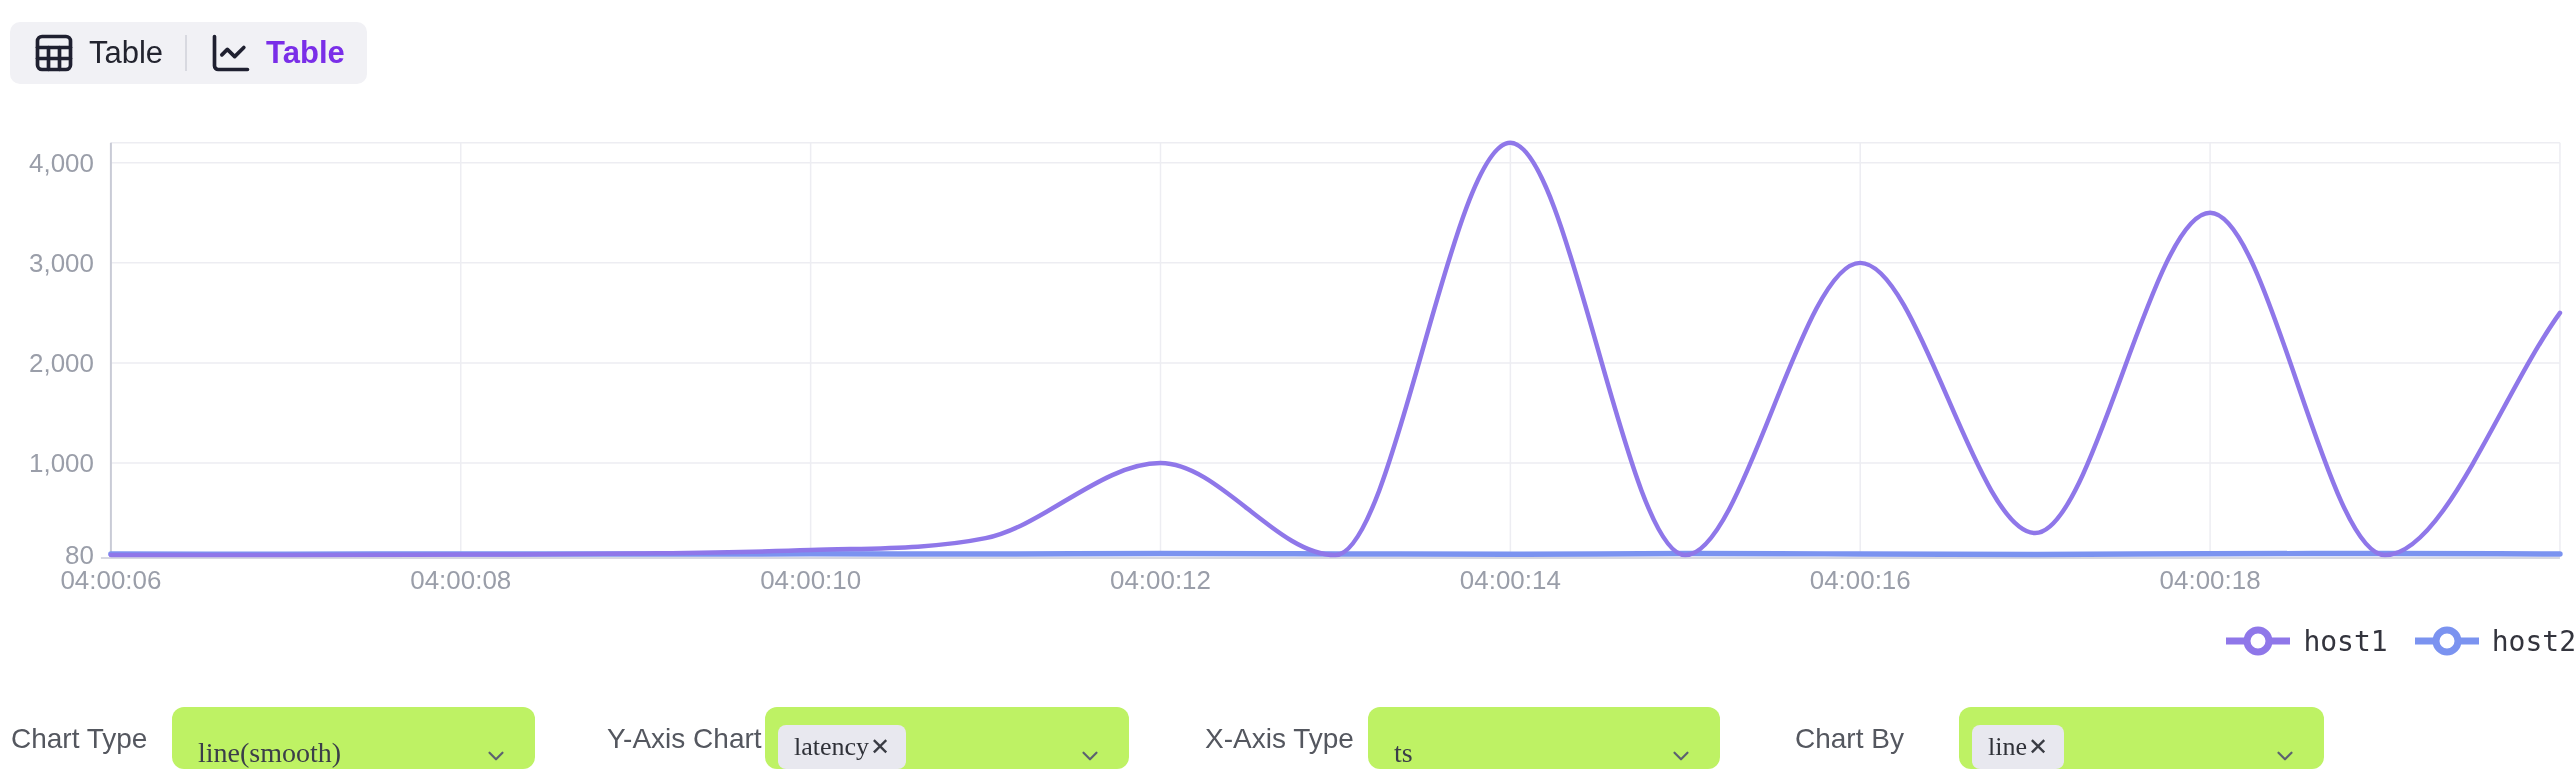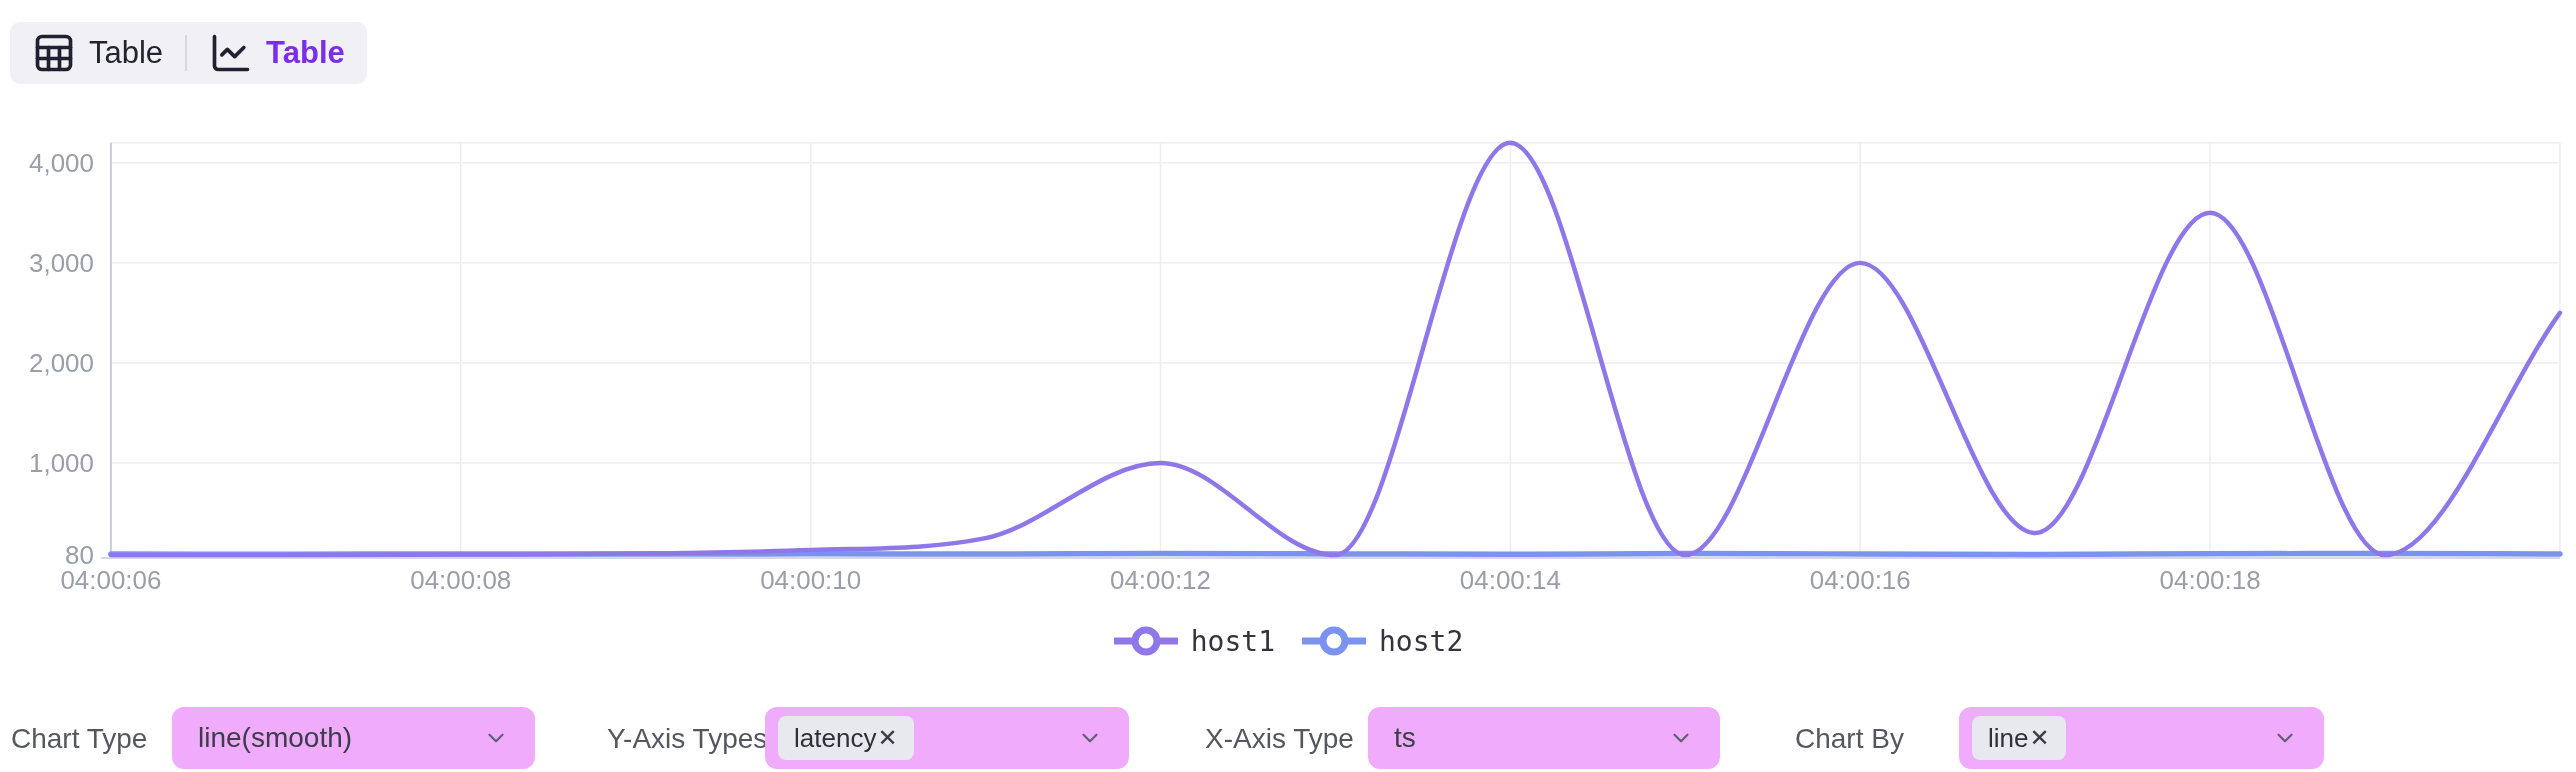--- a/index.html
+++ b/index.html
@@ -19,30 +19,30 @@
   .tgbtn svg{display:block}
   .lbl-table{color:#23242f}
   .lbl-chart{color:#7a2ee8;font-weight:bold}
   .tdiv{width:2px;height:36px;background:#d8d9e0;margin:0 22px}
 
   
   #chart{position:absolute;left:0;top:0}
   .ytick,.xtick{font-size:26px;fill:#9a9ea9;font-family:"Liberation Sans",sans-serif}
 
   
-  .legend{position:absolute;left:0;top:623px;width:100%;display:flex;justify-content:center;align-items:center;gap:26px}
+  .legend{position:absolute;left:0;top:623px;width:100%;display:flex;justify-content:flex-end;align-items:center;gap:26px}
   .litem{display:flex;align-items:center;gap:12px;cursor:pointer}
   .lmark{width:66px;height:36px;display:block}
   .llab{font-family:"DejaVu Sans Mono",monospace;font-size:28px;color:#33343d}
 
   
   .clab{position:absolute;top:723px;font-size:28px;color:#54575f;white-space:nowrap}
   .sel{
-    position:absolute;top:707px;height:62px;background:#f0abfc;border-radius:12px;
-    display:flex;align-items:center;padding:0 26px;cursor:pointer;
+    position:absolute;top:707px;height:62px;background:#bef264;border-radius:12px;
+    display:flex;align-items:flex-end;padding:0 26px;cursor:pointer;font-family:Liberation Serif, serif;
   }
   .sel.tags{padding-left:13px}
   .selval{font-size:28px;color:#3b3e49}
   .chev{margin-left:auto;flex:none}
   .tag{
     display:flex;align-items:center;gap:1px;background:#e8e8ef;border-radius:8px;
     height:44px;padding:0 16px;font-size:26px;color:#2f3138;white-space:nowrap;
   }
   .tag .x{font-size:24px;color:#3a3c44;cursor:pointer;line-height:1}
 </style>
@@ -123,21 +123,21 @@
   <div class="controls">
 
     <span class="clab" style="left:11px">Chart Type</span>
     <div class="sel" style="left:172px;width:363px">
       <span class="selval">line(smooth)</span>
       <svg class="chev" width="26" height="26" viewBox="0 0 24 24" fill="none" stroke="#5c6270" stroke-width="2" stroke-linecap="round" stroke-linejoin="round">
           <path d="m6 9 6 6 6-6"></path>
         </svg>
     </div>
 
-    <span class="clab" style="left:607px">Y-Axis Types</span>
+    <span class="clab" style="left:607px">Y-Axis Chart</span>
     <div class="sel tags" style="left:765px;width:364px">
       <div class="tag">
         <span>latency</span>
         <span class="x">✕</span>
       </div>
       <svg class="chev" width="26" height="26" viewBox="0 0 24 24" fill="none" stroke="#5c6270" stroke-width="2" stroke-linecap="round" stroke-linejoin="round">
           <path d="m6 9 6 6 6-6"></path>
         </svg>
     </div>
 

